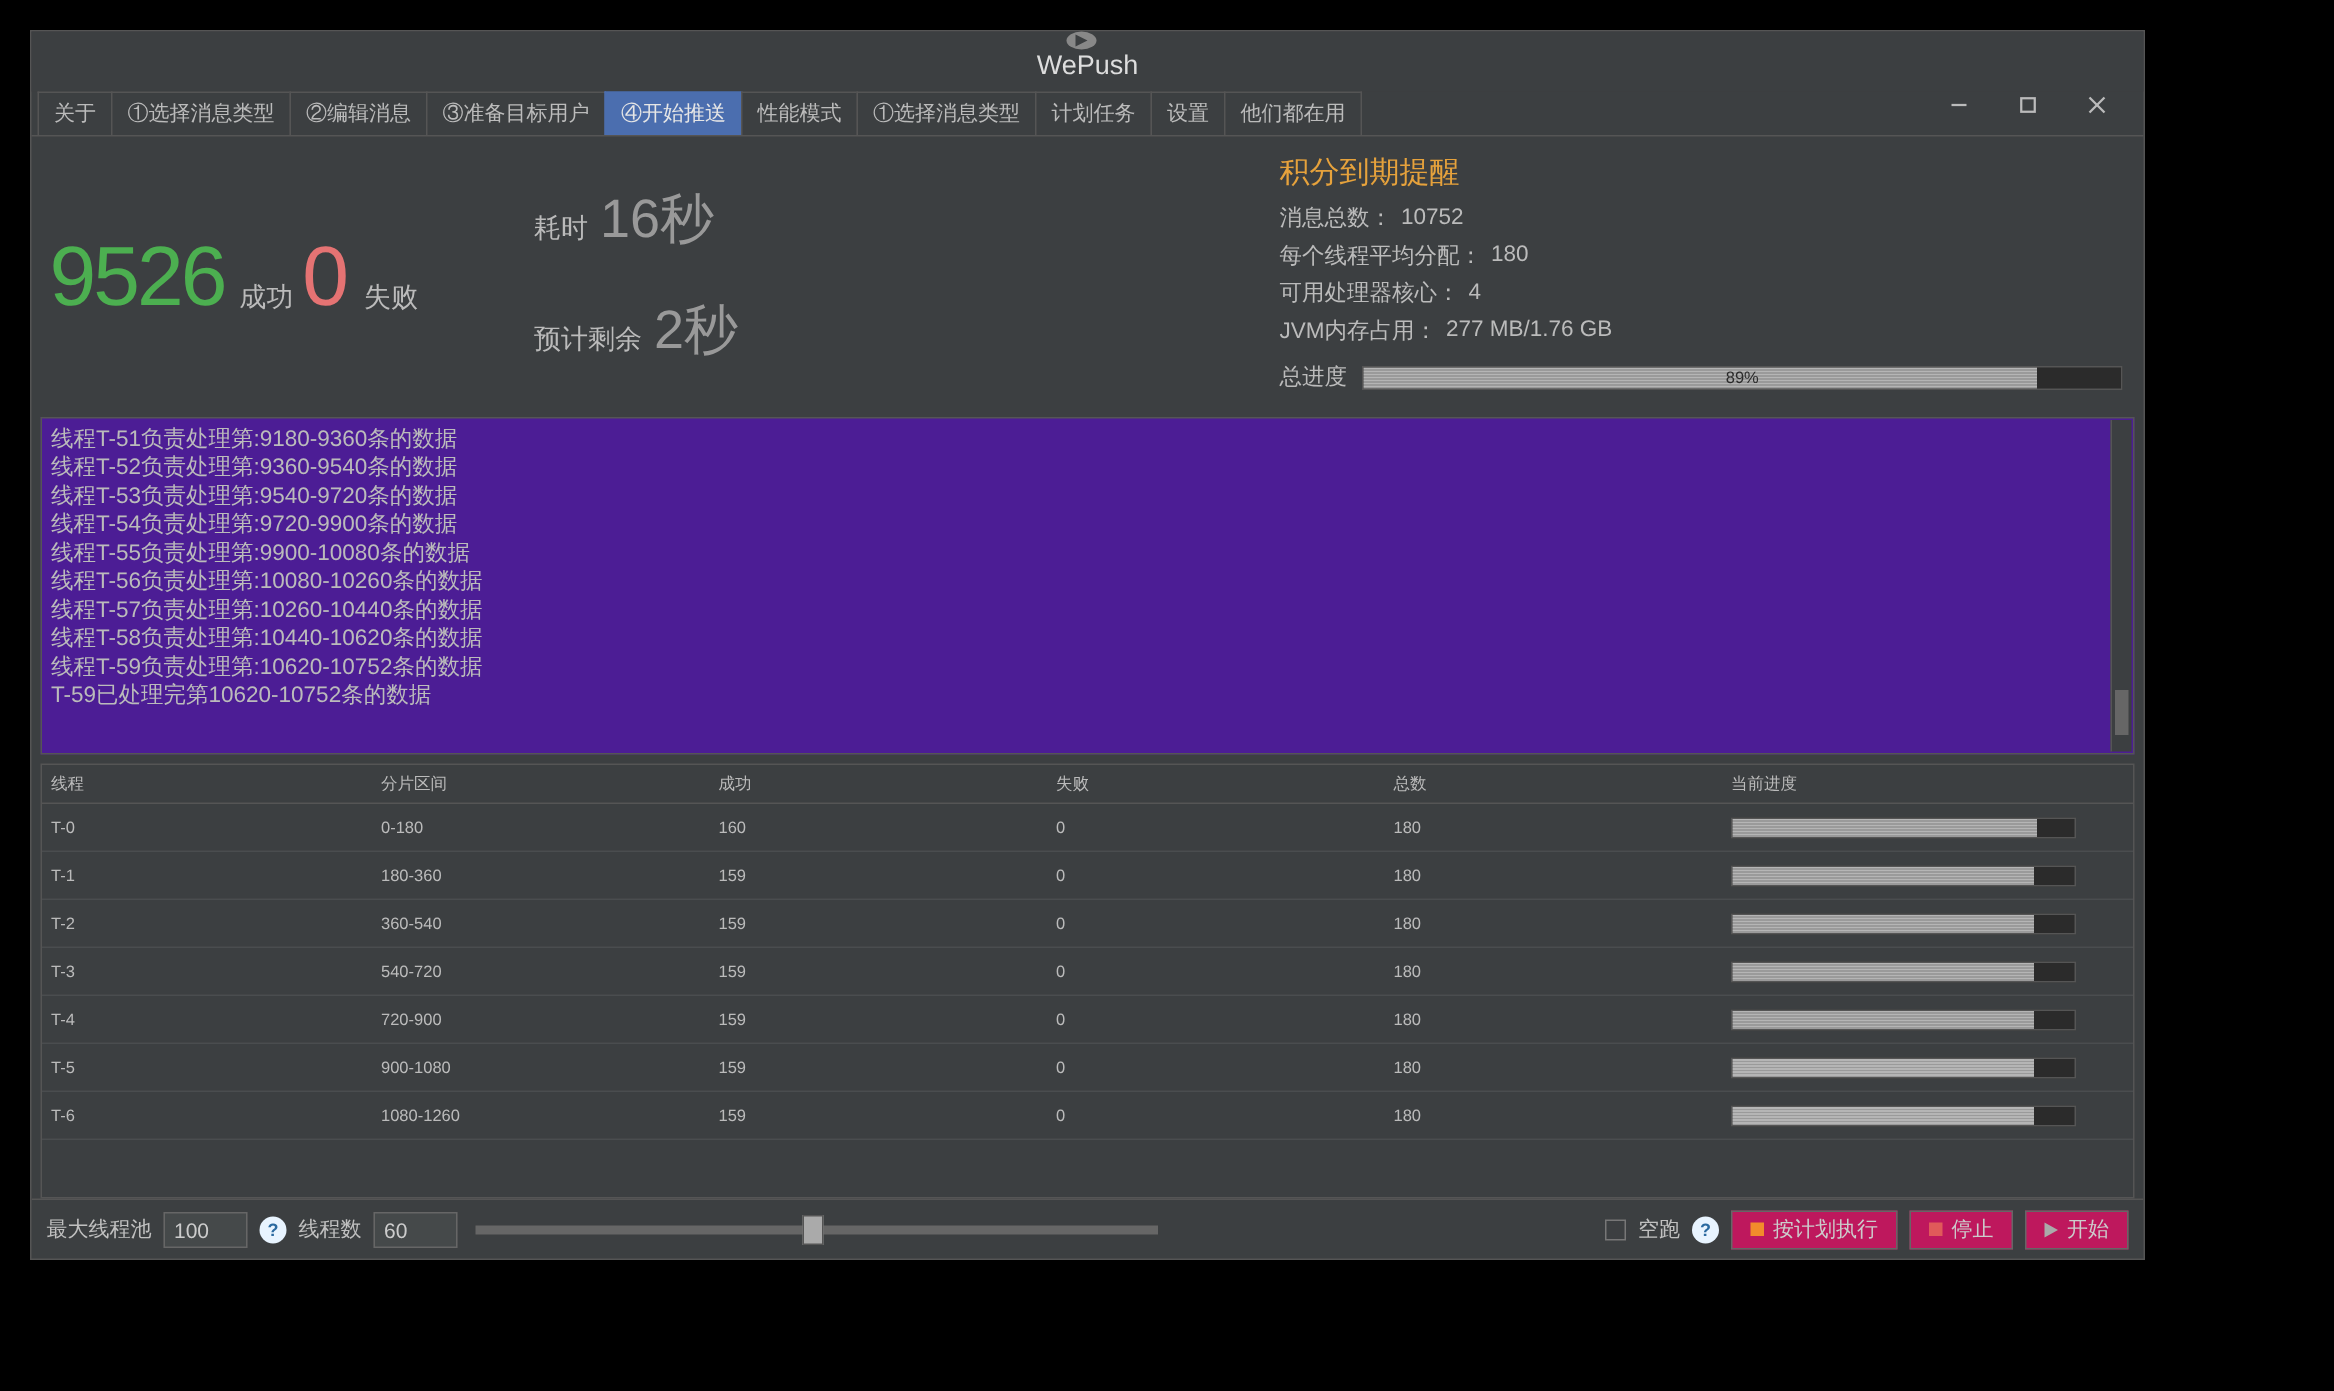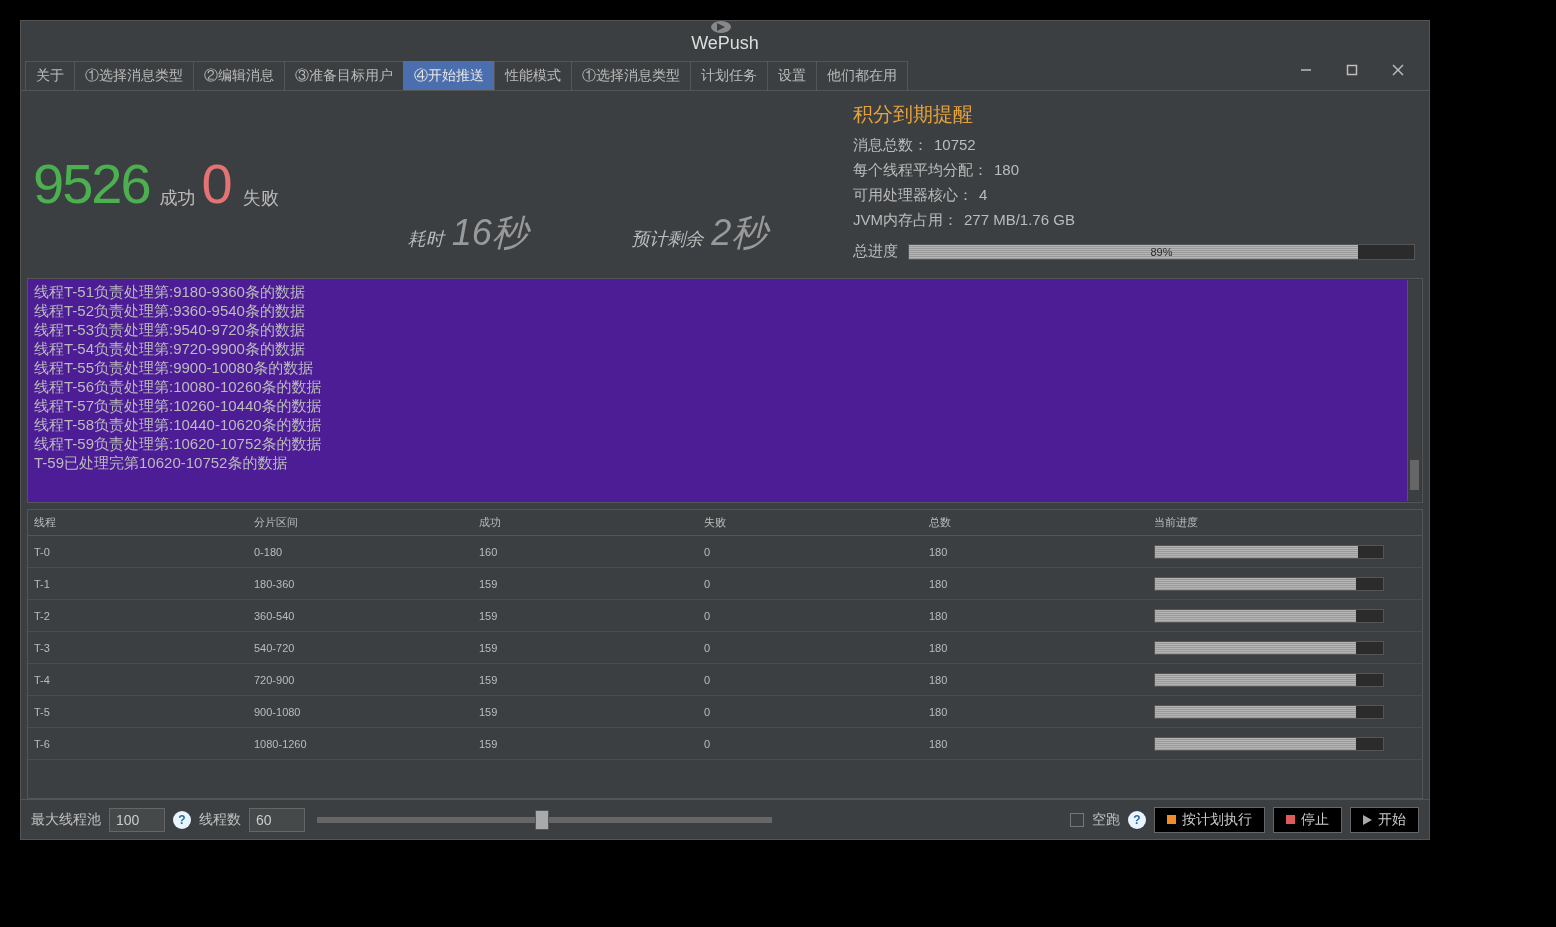--- a/index.html
+++ b/index.html
@@ -74,24 +74,24 @@
   align-items: center;
   padding-left: 12px;
   gap: 6px;
 }
 .big-green { font-size: 56px; color: #4caf50; font-weight: 300; letter-spacing: -2px; }
 .big-red { font-size: 56px; color: #e57373; font-weight: 300; }
 .small-label { font-size: 18px; color: #bbb; margin-left: 4px; position: relative; top: 14px; }
 .time-box {
   flex: 1;
   display: flex;
+  flex-direction: column;
   justify-content: space-around;
-  align-items: flex-end;
+  align-items: flex-start;
   padding: 18px 20px 18px 0;
-  font-style: italic;
 }
 .time-row { display: flex; align-items: baseline; gap: 8px; }
 .time-lbl { font-size: 18px; color: #bbb; }
 .time-val { font-size: 36px; color: #999; font-weight: 300; }
 .info-box {
   width: 590px;
   padding: 10px 14px 4px 14px;
   font-size: 15px;
   color: #bbb;
   display: flex;
@@ -189,21 +189,21 @@
 .slider .handle {
   position: absolute; top: -7px; left: 48%;
   width: 14px; height: 20px;
   background: #aaa;
   border: 1px solid #555;
 }
 .spacer { flex: 1; }
 .chk { width: 14px; height: 14px; border: 1px solid #777; background: #3c3f41; }
 .btn {
   height: 26px; padding: 0 12px;
-  background: #000000; border: 1px solid #666;
+  background: #be185d; border: 1px solid #666;
   color: #ccc; display: inline-flex; align-items: center; gap: 6px;
   font-size: 14px;
 }
 .sq-orange { width: 9px; height: 9px; background: #f28b2b; }
 .sq-red { width: 9px; height: 9px; background: #e05a5a; }
 .tri-play { width: 0; height: 0; border-left: 9px solid #aaa; border-top: 5px solid transparent; border-bottom: 5px solid transparent; }
 </style>
 </head>
 <body>
 

